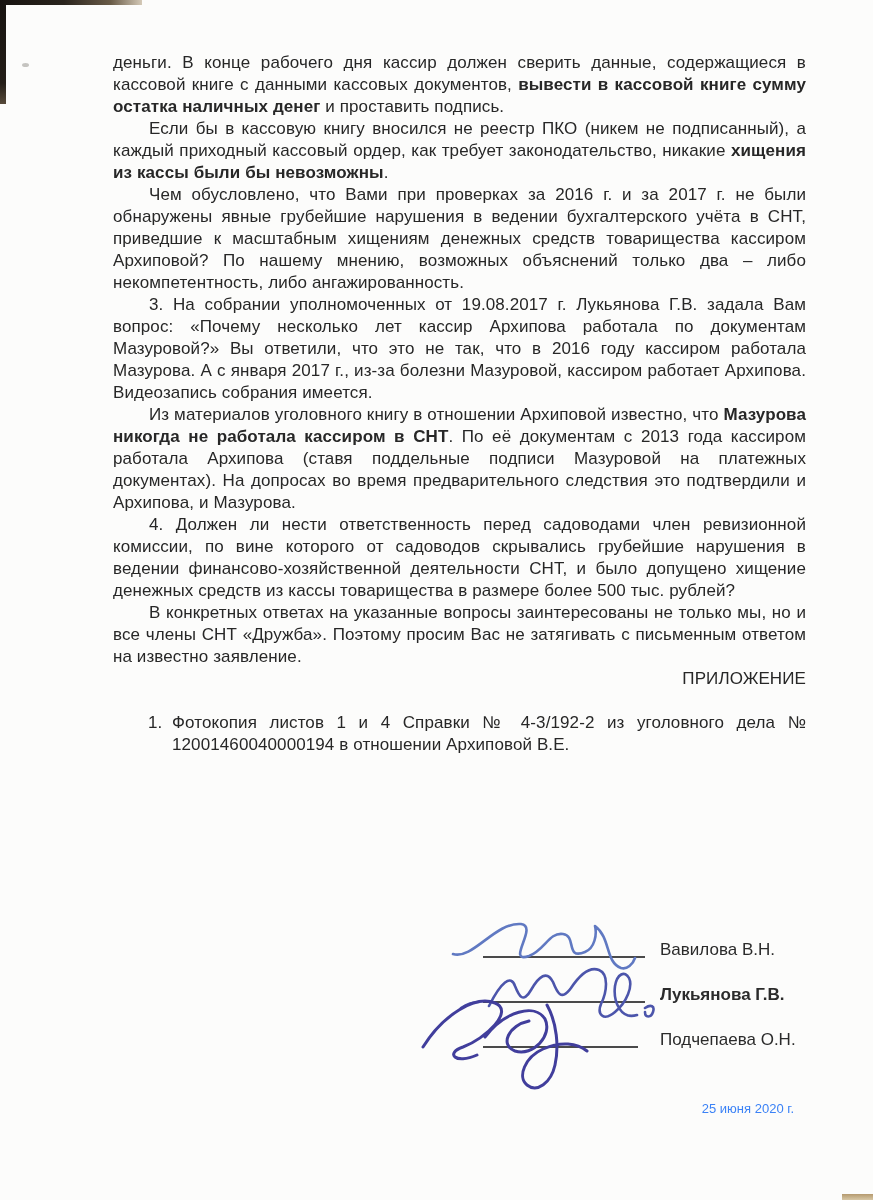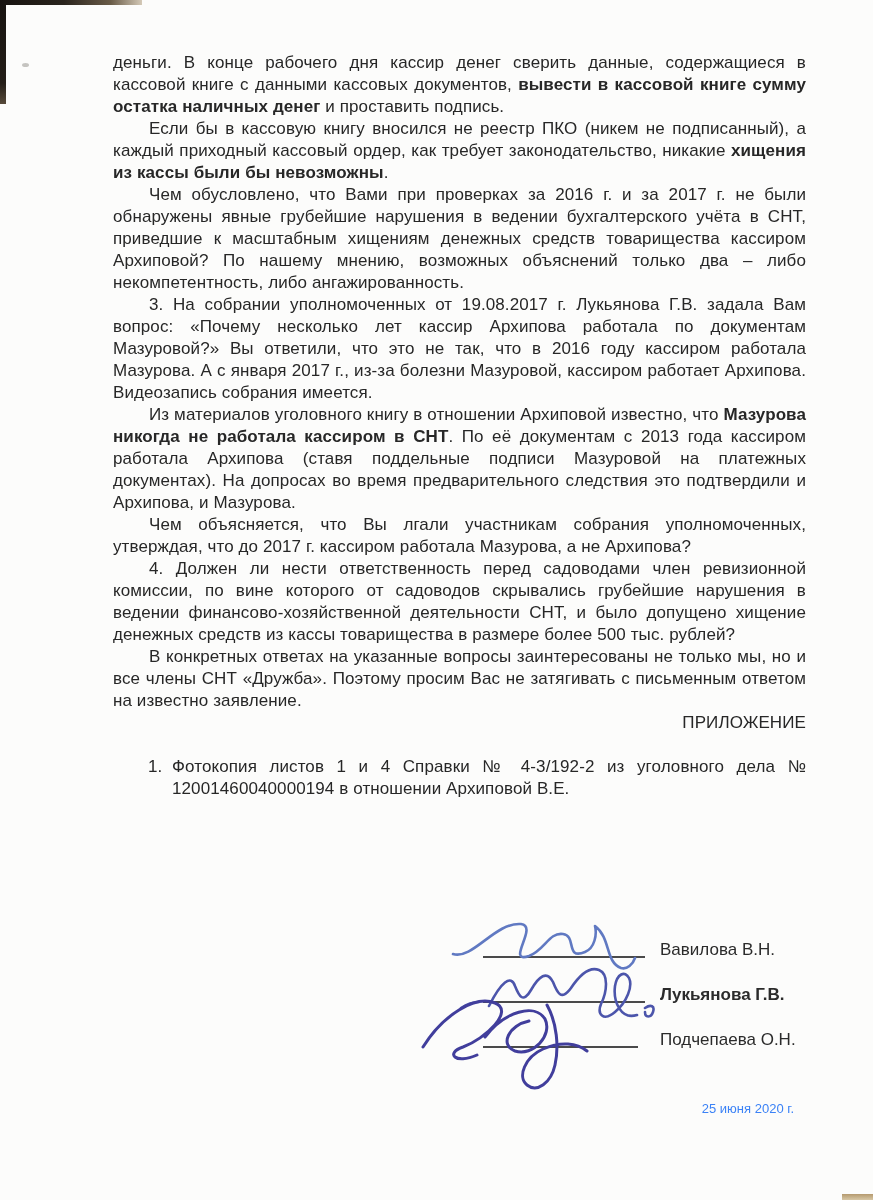--- a/index.html
+++ b/index.html
@@ -35,31 +35,30 @@
   .speck{position:absolute;left:22px;top:63px;width:7px;height:4px;background:#c5c4c0;border-radius:50%;}
   .br-strip{position:absolute;left:842px;top:1194px;width:31px;height:6px;
     background:linear-gradient(180deg,#b59a6f,#d8c8a6);}
 </style>
 </head>
 <body>
 
 <div class="page">
 
   <div class="textblock">
-    <p><span>деньги. В конце рабочего дня кассир денег сверить данные, содержащиеся в кассовой книге с данными кассовых документов, </span><span class="b">вывести в кассовой книге сумму остатка наличных денег</span><span> и проставить подпись.</span></p>
+    <p><span>деньги. В конце рабочего дня кассир должен сверить данные, содержащиеся в кассовой книге с данными кассовых документов, </span><span class="b">вывести в кассовой книге сумму остатка наличных денег</span><span> и проставить подпись.</span></p>
 
     <p class="ind"><span>Если бы в кассовую книгу вносился не реестр ПКО (никем не подписанный), а каждый приходный кассовый ордер, как требует законодательство, никакие </span><span class="b">хищения из кассы были бы невозможны</span><span>.</span></p>
 
     <p class="ind"><span>Чем обусловлено, что Вами при проверках за 2016 г. и за 2017 г. не были обнаружены явные грубейшие нарушения в ведении бухгалтерского учёта в СНТ, приведшие к масштабным хищениям денежных средств товарищества кассиром Архиповой? По нашему мнению, возможных объяснений только два – либо некомпетентность, либо ангажированность.</span></p>
 
     <p class="ind gap"><span>3. На собрании уполномоченных от 19.08.2017 г. Лукьянова Г.В. задала Вам вопрос: «Почему несколько лет кассир Архипова работала по документам Мазуровой?» Вы ответили, что это не так, что в 2016 году кассиром работала Мазурова. А с января 2017 г., из-за болезни Мазуровой, кассиром работает Архипова. Видеозапись собрания имеется.</span></p>
 
     <p class="ind"><span>Из материалов уголовного книгу в отношении Архиповой известно, что </span><span class="b">Мазурова никогда не работала кассиром в СНТ</span><span>. По её документам с 2013 года кассиром работала Архипова (ставя поддельные подписи Мазуровой на платежных документах). На допросах во время предварительного следствия это подтвердили и Архипова, и Мазурова.</span></p>
 
-    <p class="ind"><span>Чем объясняется, что Вы лгали участникам собрания уполномоченных, утверждая, что до 2017 г. кассиром работала Мазурова, а не Архипова?</span></p>
 
     <p class="ind gap"><span>4. Должен ли нести ответственность перед садоводами член ревизионной комиссии, по вине которого от садоводов скрывались грубейшие нарушения в ведении финансово-хозяйственной деятельности СНТ, и было допущено хищение денежных средств из кассы товарищества в размере более 500 тыс. рублей?</span></p>
 
     <p class="ind gap"><span>В конкретных ответах на указанные вопросы заинтересованы не только мы, но и все члены СНТ «Дружба». Поэтому просим Вас не затягивать с письменным ответом на известно заявление.</span></p>
 
     <p class="attach-head">ПРИЛОЖЕНИЕ</p>
 
     <div class="attach-item">
       <span class="attach-num">1.</span>
       <div class="attach-text">Фотокопия листов 1 и 4 Справки № 4-3/192-2 из уголовного дела № 12001460040000194 в отношении Архиповой В.Е.</div>

